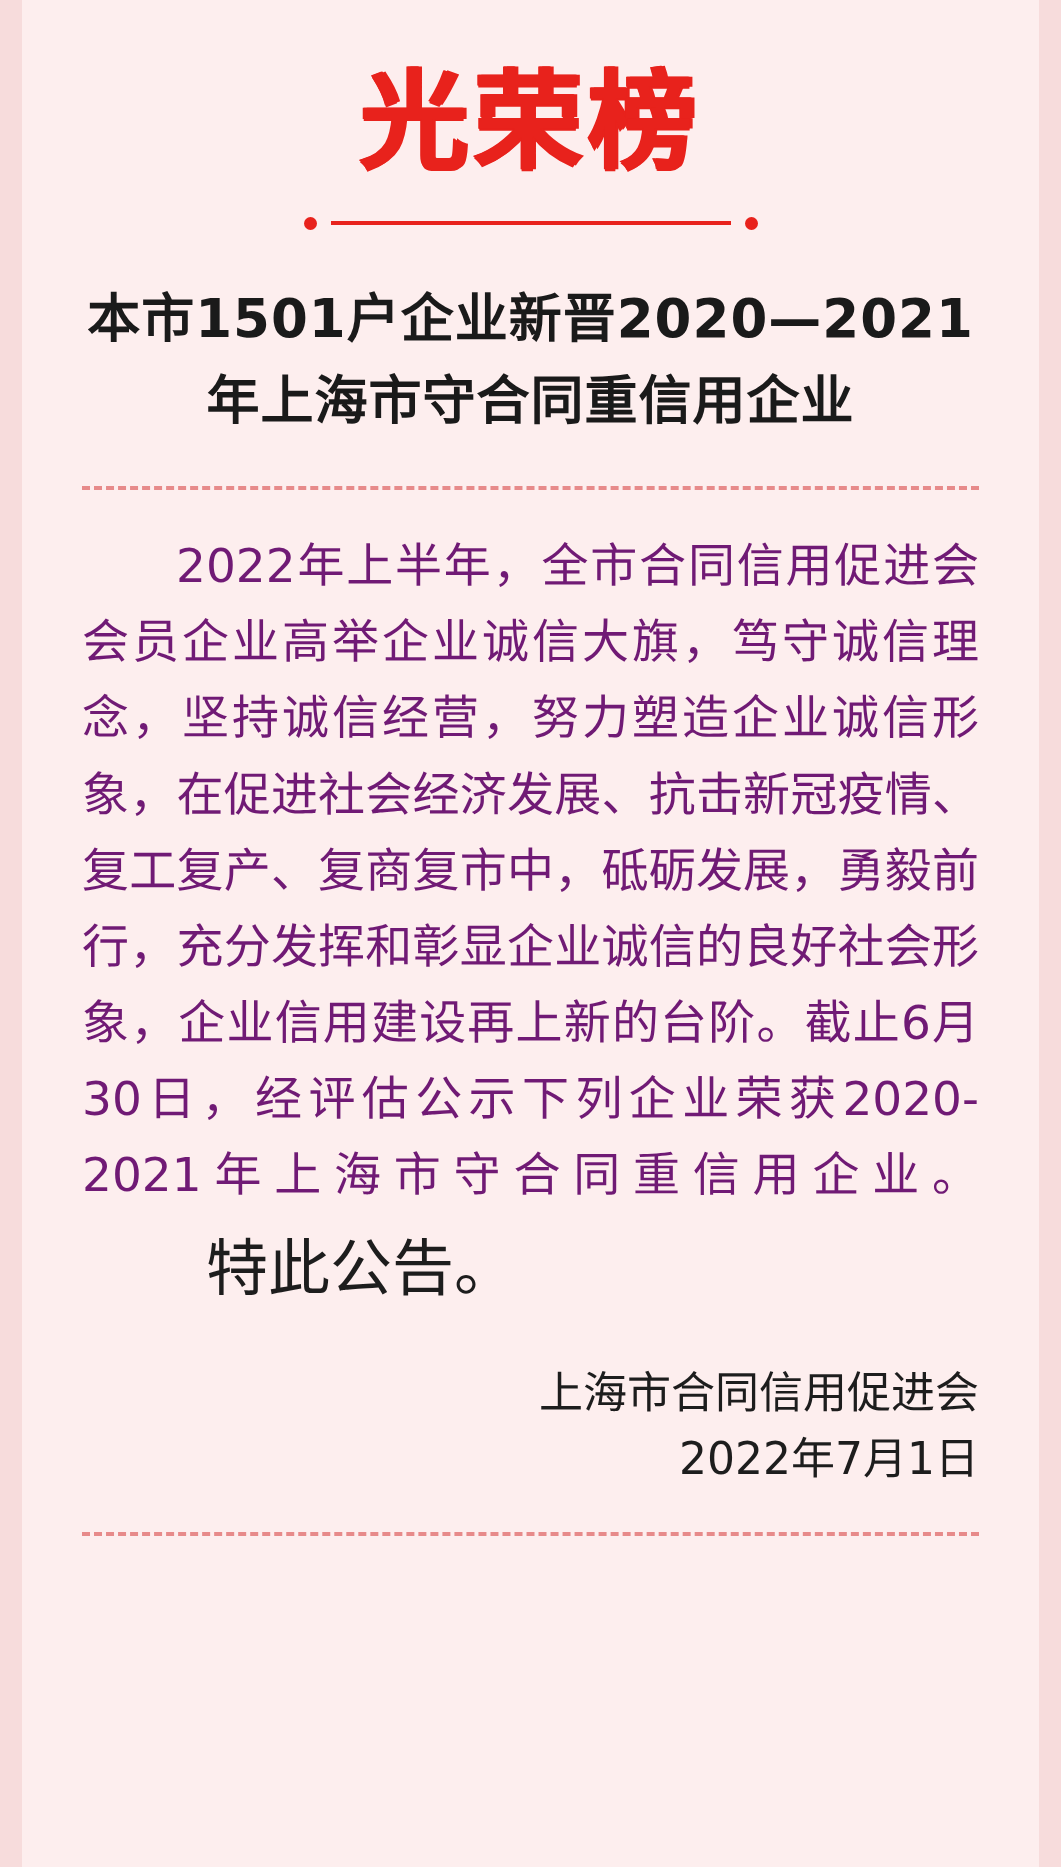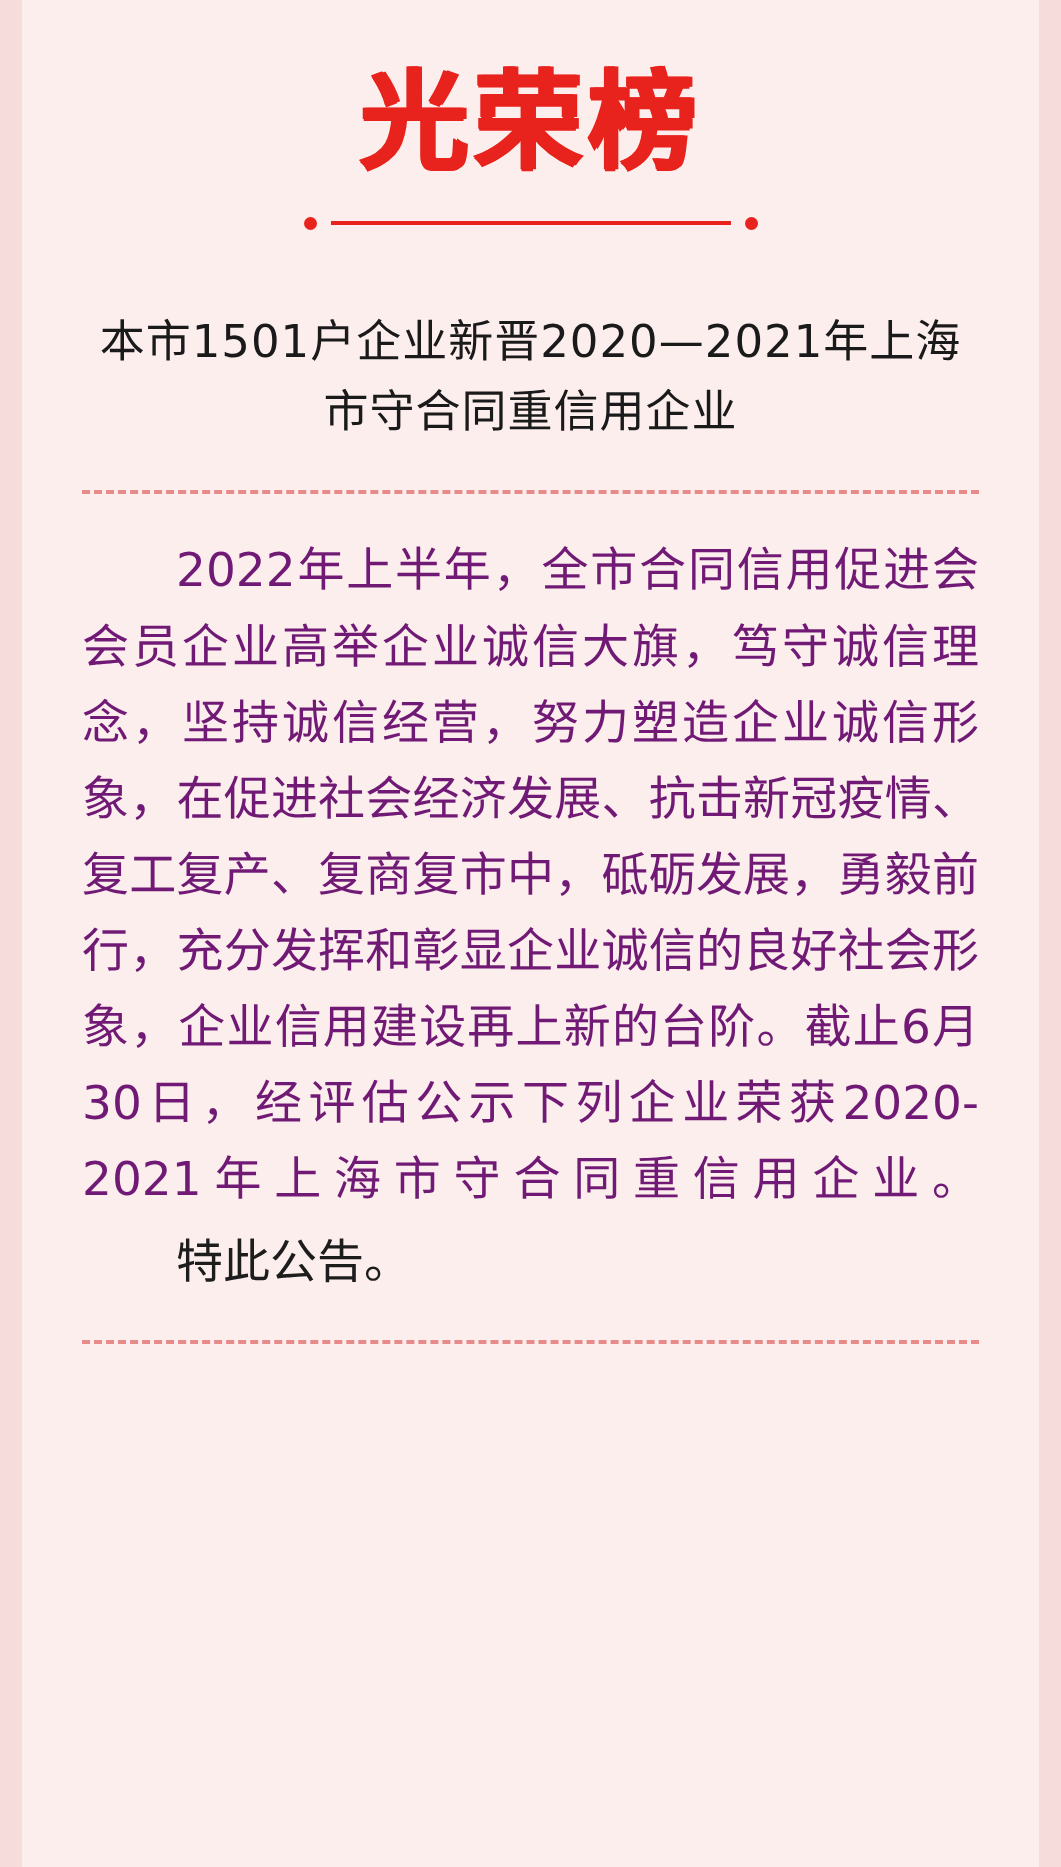--- a/index.html
+++ b/index.html
@@ -69,25 +69,25 @@
     flex: 0 0 auto;
   }
   .dot-line {
     width: 400px;
     height: 4px;
     background: #e8221c;
   }
 
   
   .subtitle {
-    margin: 77px 0 0 0;
+    margin: 48px 0 0 0;
     text-align: center;
     color: #1a1a1a;
-    font-size: 45px;
-    font-weight: normal;
+    font-size: 53px;
+    font-weight: bold;
     line-height: 1.55;
     letter-spacing: 1px;
     font-family: "DejaVu Sans", "Liberation Sans", sans-serif;
   }
 
   
   .dashed-rule {
     height: 0;
     border-top: 4px dashed #e78a8a;
     margin: 44px 0 0 0;
@@ -106,21 +106,21 @@
     text-align-last: justify;
     letter-spacing: 0px;
     font-family: "DejaVu Sans", "Liberation Sans", sans-serif;
   }
   .body-copy p {
     margin: 0;
     text-indent: 2em;
   }
   .notice {
     margin-top: 6px;
-    font-size: 47px;
+    font-size: 62px;
     line-height: 1.62;
     text-indent: 2em;
     text-align: left;
     text-align-last: left;
     color: #1d1d1d;
     font-family: "DejaVu Sans", "Liberation Sans", sans-serif;
   }
 
   
   .signature {
@@ -154,17 +154,21 @@
     </div>
 
     <div class="dashed-rule"></div>
 
     <div class="body-copy">
       <p>2022年上半年，全市合同信用促进会会员企业高举企业诚信大旗，笃守诚信理念，坚持诚信经营，努力塑造企业诚信形象，在促进社会经济发展、抗击新冠疫情、复工复产、复商复市中，砥砺发展，勇毅前行，充分发挥和彰显企业诚信的良好社会形象，企业信用建设再上新的台阶。截止6月30日，经评估公示下列企业荣获2020-2021年上海市守合同重信用企业。</p>
     </div>
 
     <div class="notice">特此公告。</div>
 
+    <div class="signature">
+      <div>上海市合同信用促进会</div>
+      <div>2022年7月1日</div>
+    </div>
 
     <div class="dashed-rule bottom"></div>
 
   </div>
 </div>
 
 </body></html>

